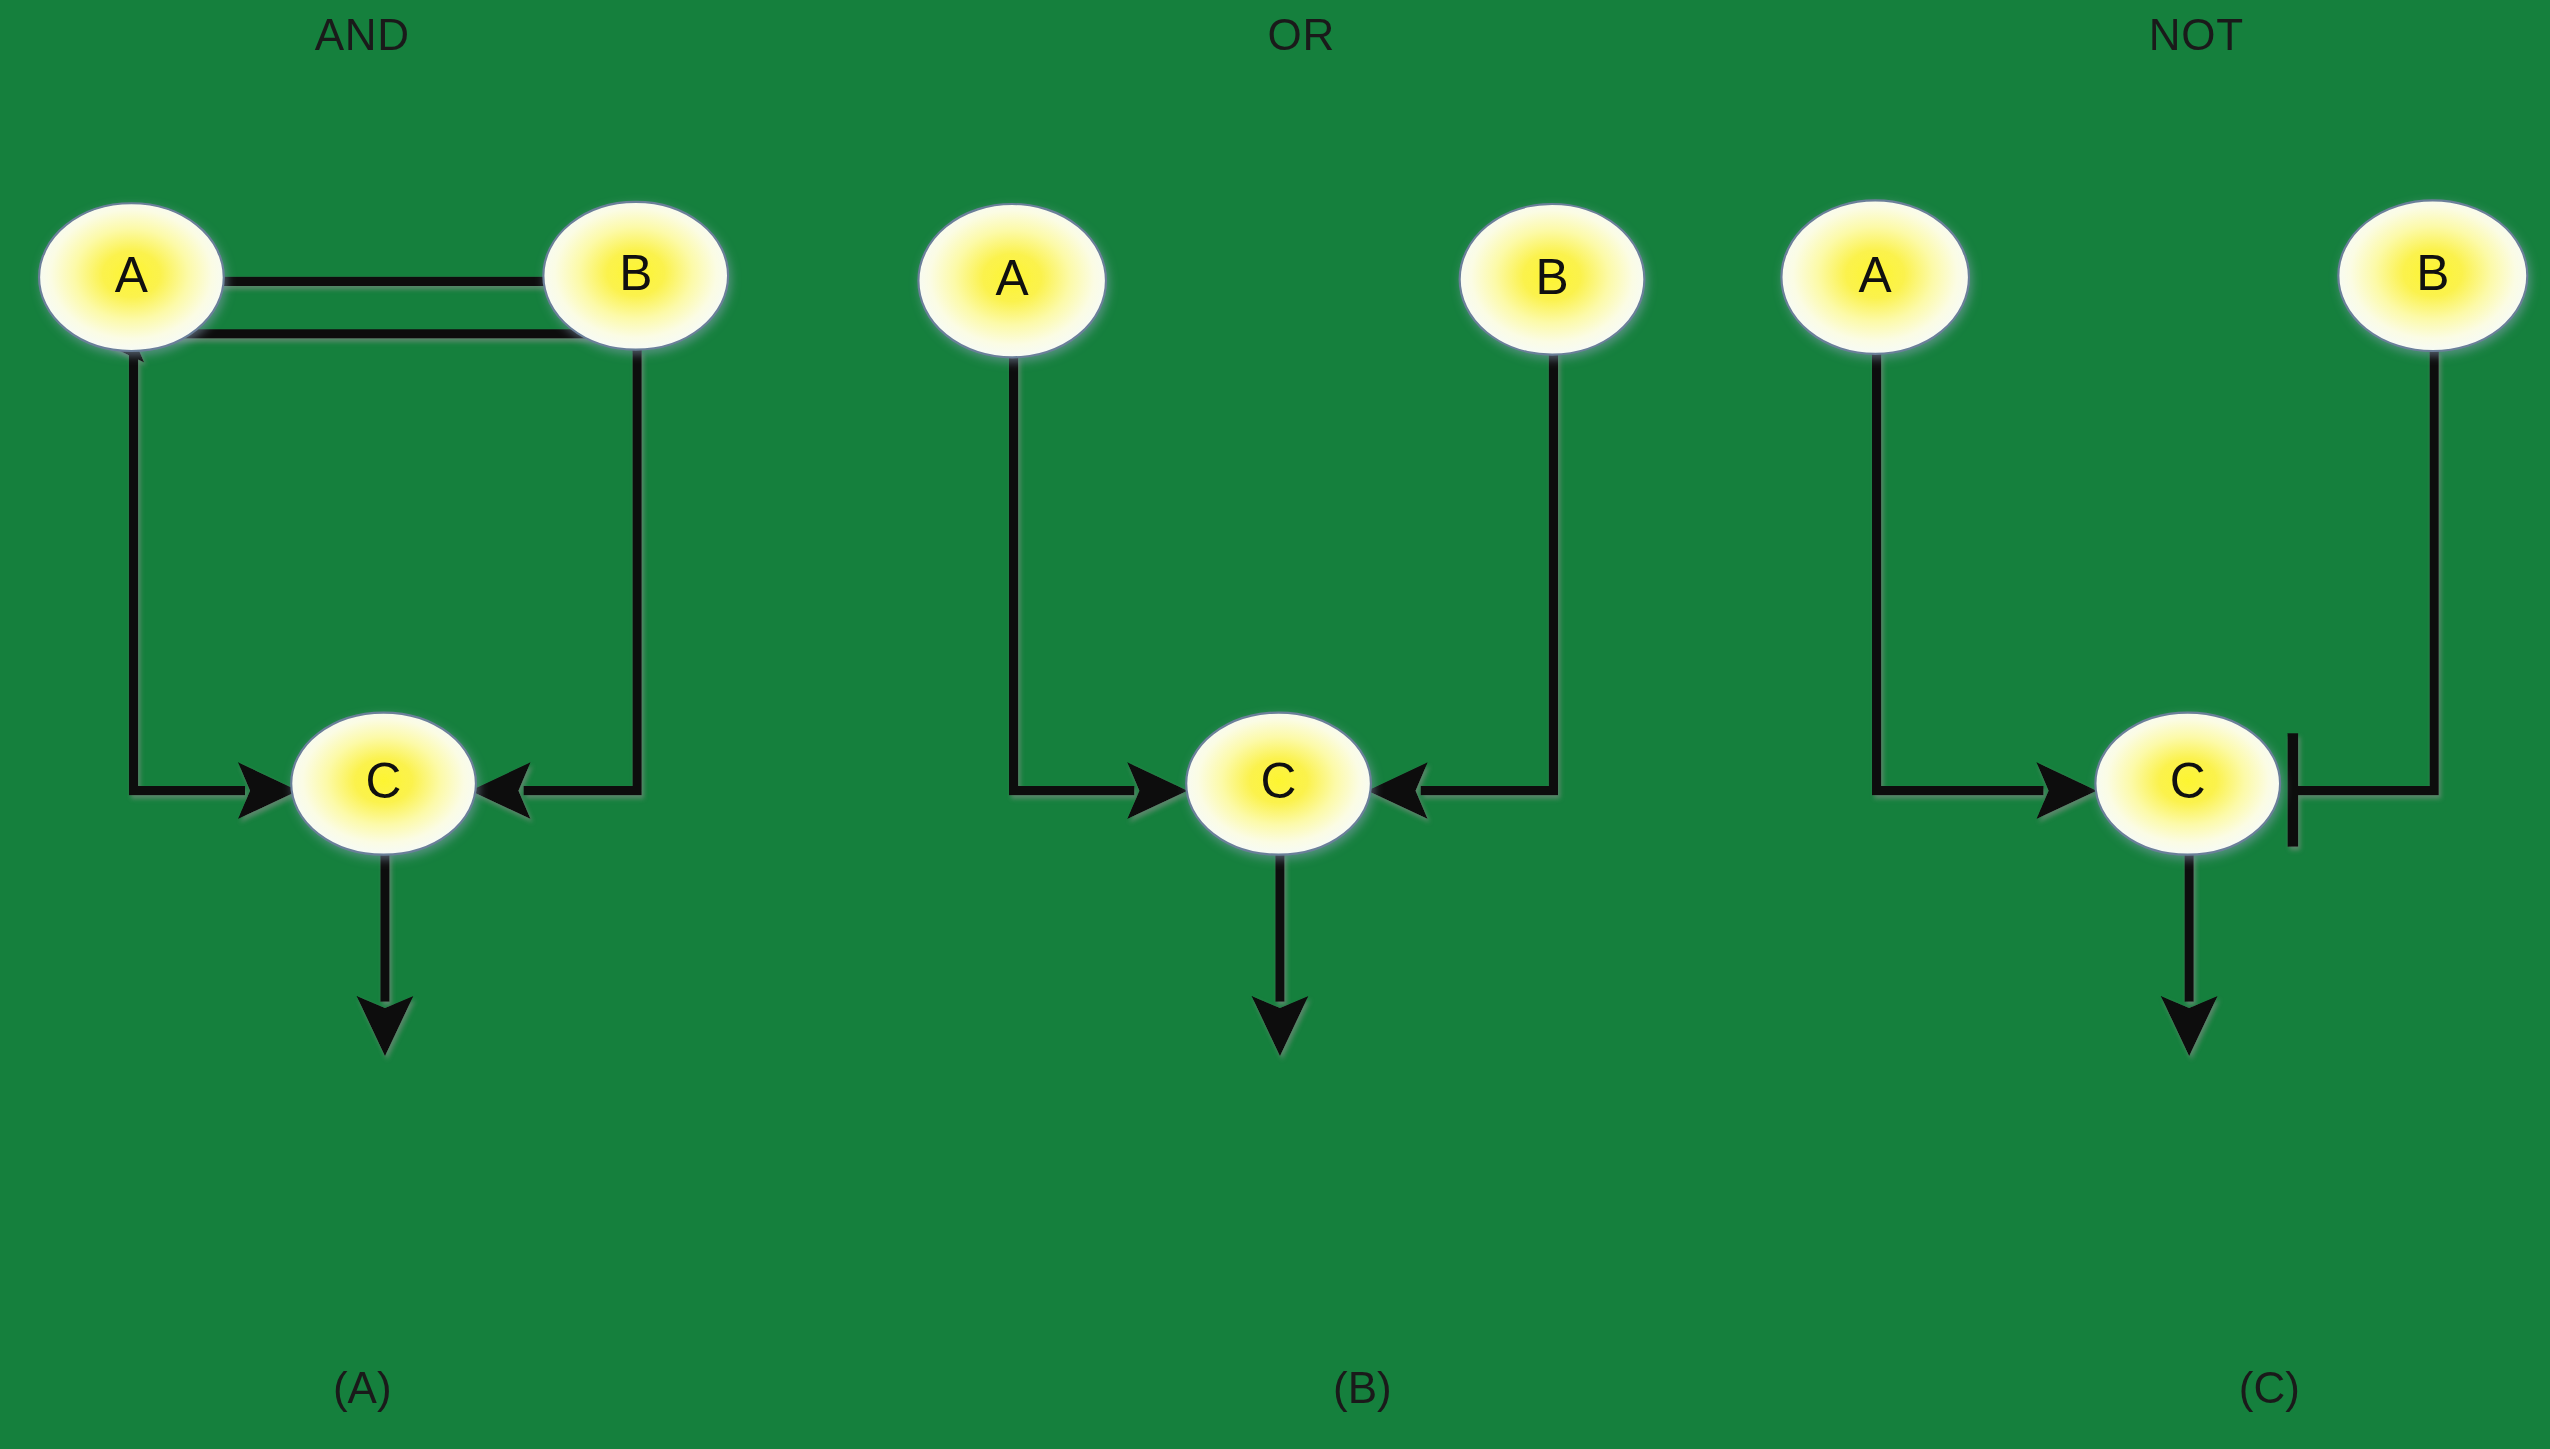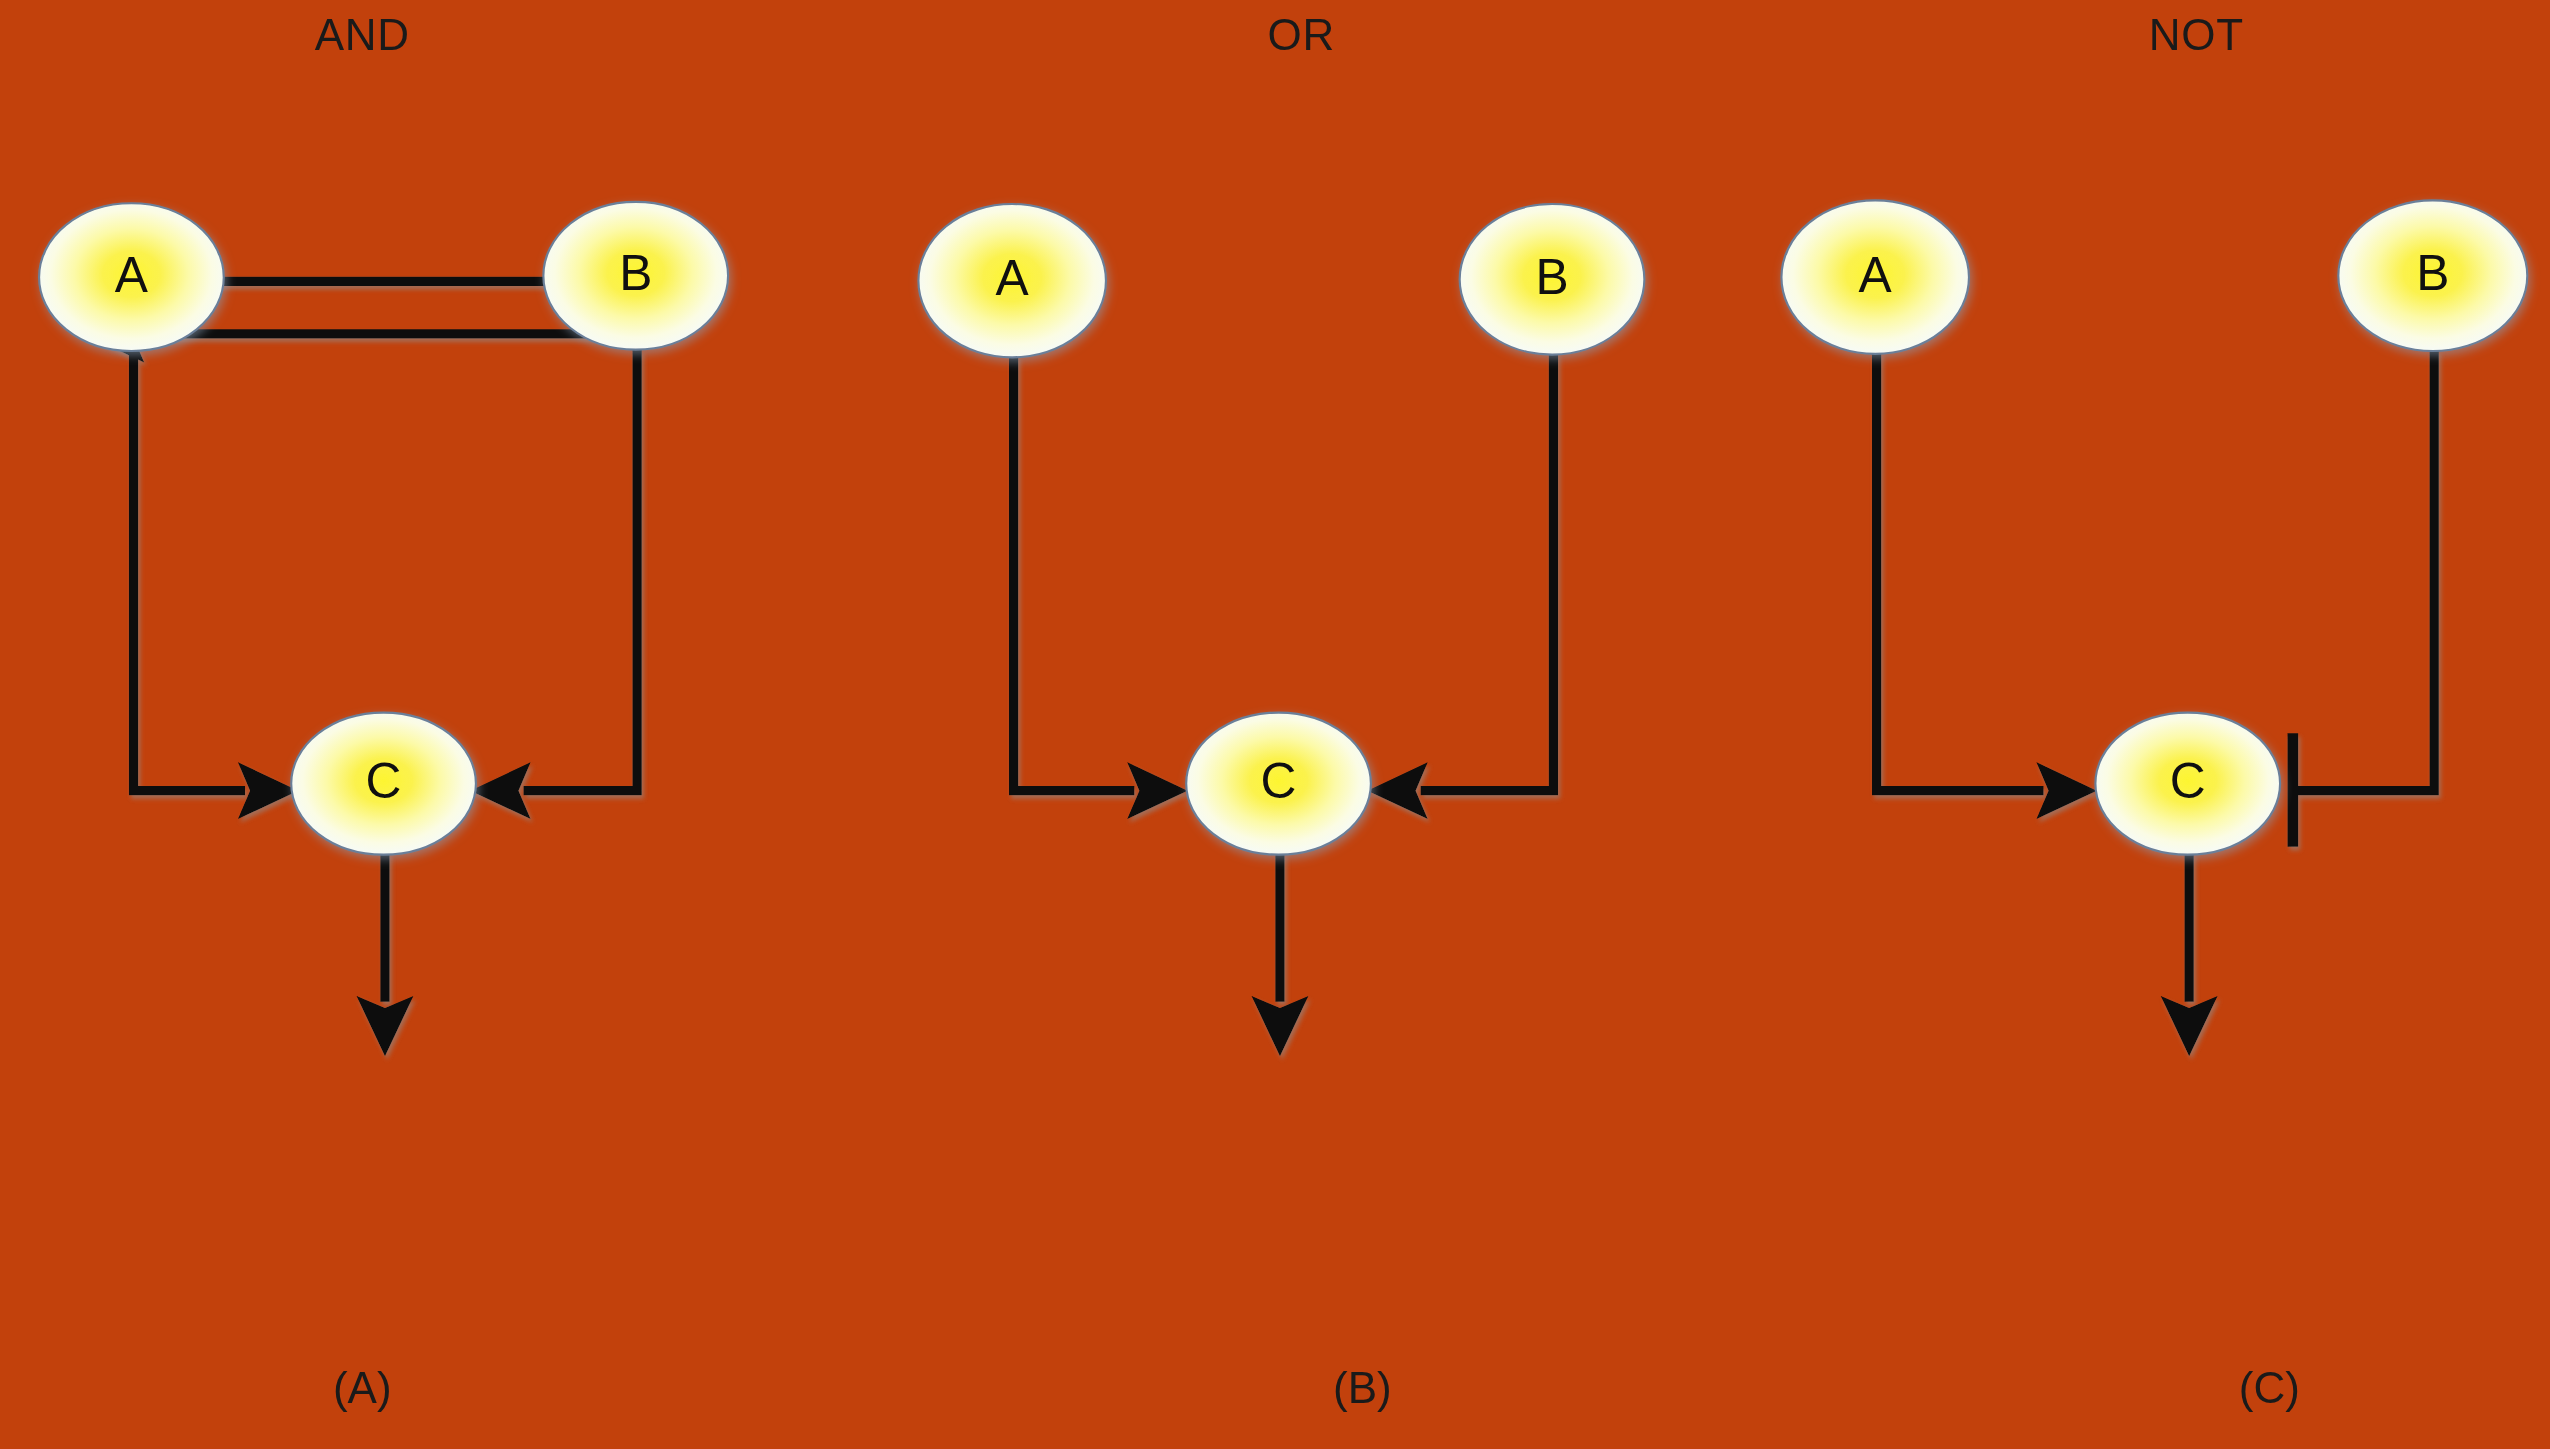--- a/index.html
+++ b/index.html
@@ -6,21 +6,21 @@
   html,body{margin:0;padding:0;background:#ffffff;}
   body{
     width:2550px;height:1450px;
     font-family:"Liberation Sans", sans-serif;
     overflow:hidden;
     position:relative;
   }
   #figure{
     position:relative;
     width:2550px;height:1450px;
-    background:#c2410c;
+    background:#15803d;
   }
   #figure svg{position:absolute;left:0;top:0;width:2550px;height:1450px;display:block;}
 
   .panel-title{
     font-size:62px;
     fill:#1a1a1a;
     text-anchor:middle;
     font-family:"Liberation Sans", sans-serif;
     letter-spacing:1px;
   }

